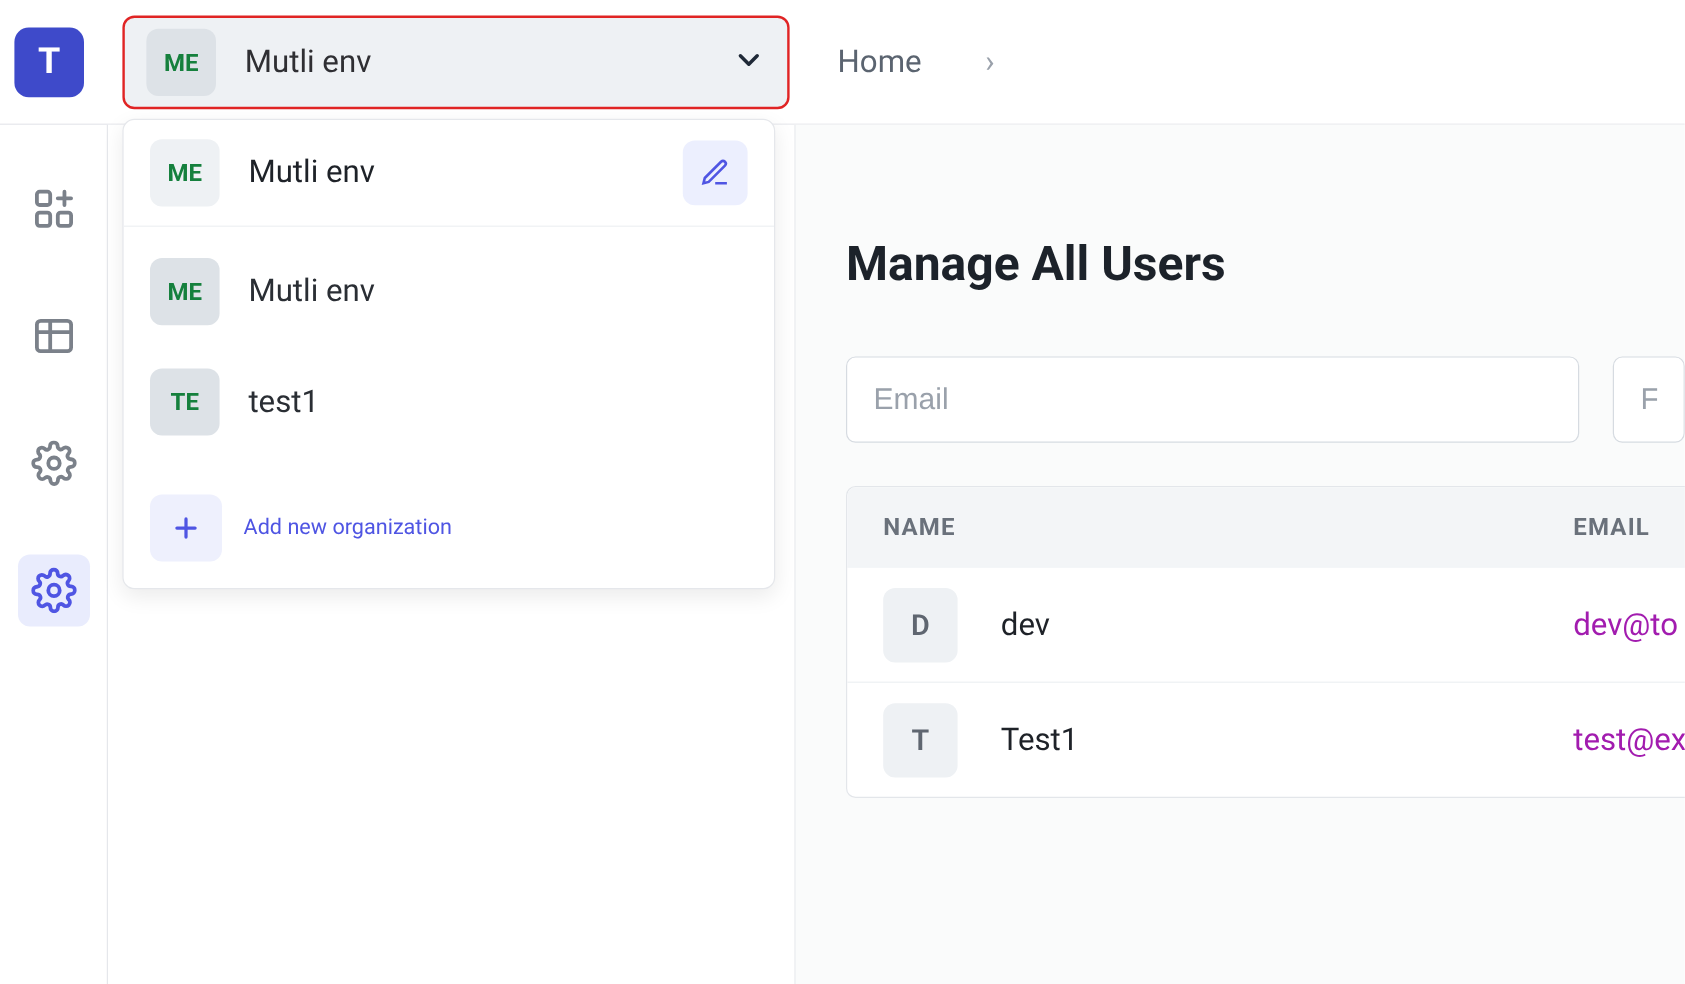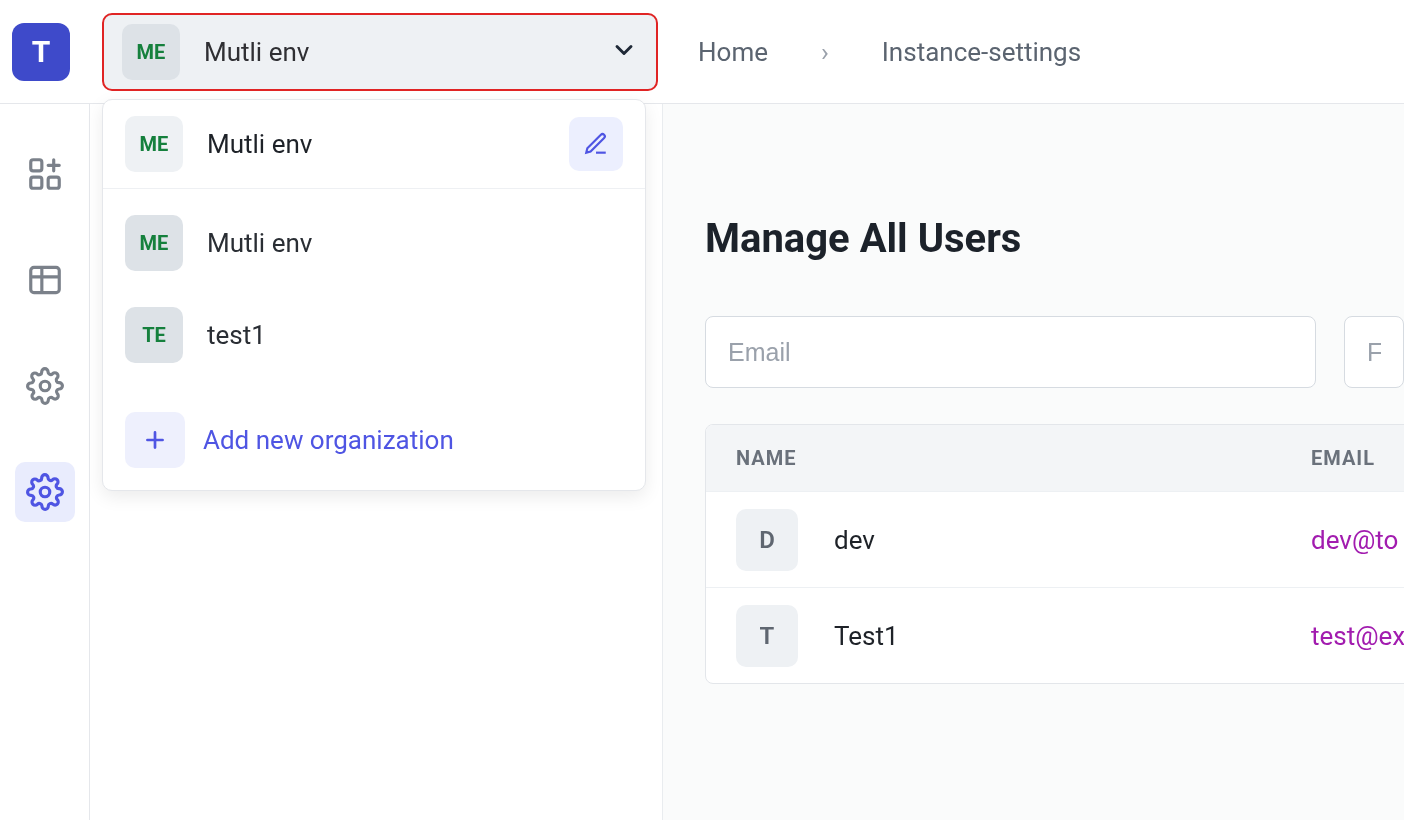--- a/index.html
+++ b/index.html
@@ -123,21 +123,20 @@
   top: 0;
   right: 0;
   bottom: 0;
   padding: 92px 0 0 42px;
 }
 
 .page-heading {
   font-size: 40px;
   font-weight: 700;
   color: #1c222a;
-  margin-top: 19px;
 }
 
 .filters {
   display: flex;
   gap: 28px;
   margin-top: 54px;
 }
 
 .filter-input {
   height: 72px;
@@ -255,21 +254,21 @@
 .dd-add .plus-box {
   width: 60px;
   height: 56px;
   border-radius: 10px;
   background: #EEF0FD;
   display: flex;
   align-items: center;
   justify-content: center;
 }
 .dd-add .plus-box svg { width: 26px; height: 26px; stroke: #4F55E3; stroke-width: 2.5; }
-.dd-add .text { margin-left: 18px; font-size: 26px; color: #4F55E3; }
+.dd-add .text { margin-left: 18px; font-size: 18px; color: #4F55E3; }
 
 </style>
 </head>
 <body>
 
 <div class="topbar">
   <div class="logo">T</div>
 
   <div class="org-selector-wrap">
     <div class="org-selector">
@@ -310,21 +309,20 @@
             </svg>
         </div>
         <div class="text">Add new organization</div>
       </div>
     </div>
   </div>
 
   <div class="breadcrumb">
     <span>Home</span>
     <span class="sep">›</span>
-    <span>Instance-settings</span>
   </div>
 </div>
 
 <div class="layout">
   <div class="sidenav">
     <div class="nav-btn">
       <svg viewBox="0 0 24 24">
           <rect x="3" y="3" width="7" height="7" rx="1.5"></rect>
           <rect x="3" y="14" width="7" height="7" rx="1.5"></rect>
           <rect x="14" y="14" width="7" height="7" rx="1.5"></rect>

